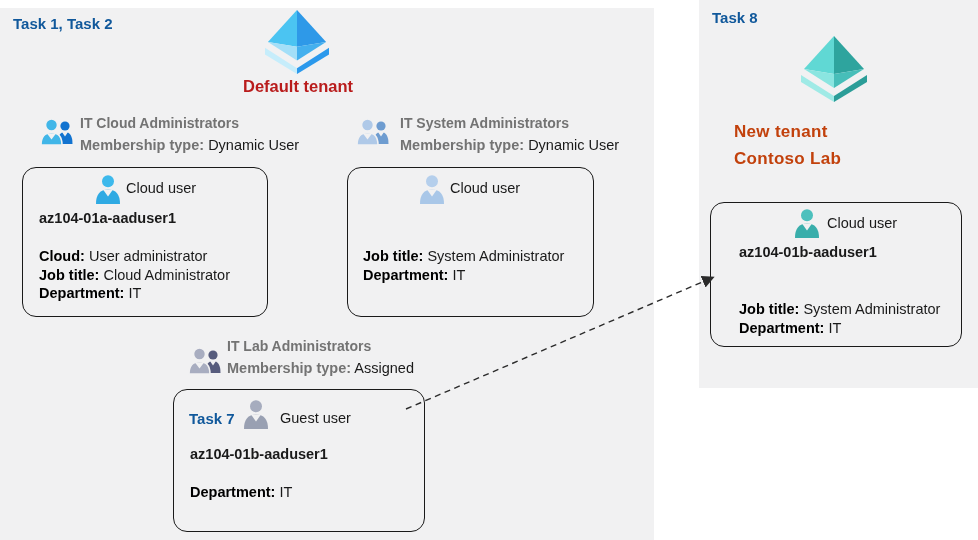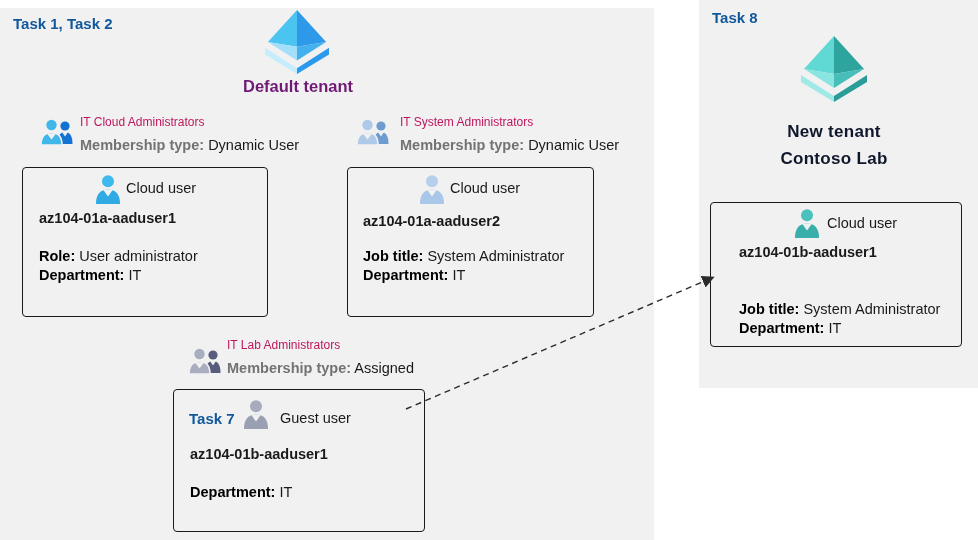--- a/index.html
+++ b/index.html
@@ -1,26 +1,26 @@
 <!DOCTYPE html>
 <html><head>
 <meta charset="utf-8">
 <style>
   html,body{margin:0;padding:0;background:#ffffff;}
   .stage{position:relative;width:978px;height:540px;background:#ffffff;
          font-family:"Liberation Sans",sans-serif;color:#1a1a1a;overflow:hidden;}
   .panel{position:absolute;background:#F1F1F2;}
   .abs{position:absolute;}
   .task{font-weight:bold;font-size:15px;color:#10589B;white-space:nowrap;}
-  .tenant-title{font-weight:bold;font-size:16.5px;color:#701a75;text-align:center;white-space:nowrap;}
-  .big-title{font-weight:bold;font-size:17px;color:#0f172a;text-align:center;letter-spacing:.3px;white-space:nowrap;}
-  .group-title{font-weight:normal;font-size:12px;color:#be185d;white-space:nowrap;}
+  .tenant-title{font-weight:bold;font-size:16.5px;color:#b91c1c;text-align:center;white-space:nowrap;}
+  .big-title{font-weight:bold;font-size:17px;color:#c2410c;text-align:left;letter-spacing:.3px;white-space:nowrap;}
+  .group-title{font-weight:bold;font-size:14px;color:#737373;white-space:nowrap;}
   .line{font-size:14.5px;white-space:nowrap;}
   .line b{color:#737373;}
-  .card{position:absolute;border:1.4px solid #1a1a1a;border-radius:4px;background:transparent;}
+  .card{position:absolute;border:1.4px solid #1a1a1a;border-radius:14px;background:transparent;}
   .utype{font-size:14.5px;white-space:nowrap;}
   .uname{font-weight:bold;font-size:14.5px;white-space:nowrap;}
   .field{font-size:14.5px;line-height:18.6px;white-space:nowrap;}
   .field b{color:#000;}
   svg{display:block;}
 </style>
 </head>
 <body>
 
 <div class="stage">
@@ -59,21 +59,22 @@
 
     <div class="card" style="left:22px;top:159px;width:244px;height:148px;">
       <svg class="abs" style="left:72px;top:6px;" width="26" height="30" viewBox="0 0 26 30">
         <circle cx="13" cy="7.2" r="6" fill="#3DB9EC"></circle>
         <path d="M1 30 Q1 15.5 13 15.5 Q25 15.5 25 30 Z" fill="#2FAAE3"></path>
         <polygon points="8,15.5 18,15.5 13,22.5" fill="#F1F1F2"></polygon>
       </svg>
       <div class="abs utype" style="left:103px;top:12px;">Cloud user</div>
       <div class="abs uname" style="left:16px;top:42px;">az104-01a-aaduser1</div>
       <div class="abs" style="left:16px;top:79px;">
-        <div class="field"><b>Role:</b> <span>User administrator</span></div>
+        <div class="field"><b>Cloud:</b> <span>User administrator</span></div>
+        <div class="field"><b>Job title:</b> <span>Cloud Administrator</span></div>
         <div class="field"><b>Department:</b> <span>IT</span></div>
       </div>
     </div>
 
     <svg class="abs" style="left:356px;top:109px;" width="34" height="30" viewBox="0 0 34 30">
       <g fill="#6E9CD0">
         <circle cx="25" cy="9" r="4.6"></circle>
         <path d="M17.5 27 Q17.5 15 25 15 Q32.5 15 32.5 27 Z"></path>
       </g>
       <polygon points="22,15 28,15 25,19.5" fill="#F1F1F2"></polygon>
@@ -88,21 +89,20 @@
       <b>Membership type:</b> <span>Dynamic User</span>
     </div>
 
     <div class="card" style="left:347px;top:159px;width:245px;height:148px;">
       <svg class="abs" style="left:71px;top:6px;" width="26" height="30" viewBox="0 0 26 30">
         <circle cx="13" cy="7.2" r="6" fill="#B5CFEC"></circle>
         <path d="M1 30 Q1 15.5 13 15.5 Q25 15.5 25 30 Z" fill="#A9C7E8"></path>
         <polygon points="8,15.5 18,15.5 13,22.5" fill="#F1F1F2"></polygon>
       </svg>
       <div class="abs utype" style="left:102px;top:12px;">Cloud user</div>
-      <div class="abs uname" style="left:15px;top:45px;">az104-01a-aaduser2</div>
       <div class="abs" style="left:15px;top:79px;">
         <div class="field"><b>Job title:</b> <span>System Administrator</span></div>
         <div class="field"><b>Department:</b> <span>IT</span></div>
       </div>
     </div>
 
     <svg class="abs" style="left:188px;top:338px;" width="34" height="30" viewBox="0 0 34 30">
       <g fill="#575C7D">
         <circle cx="25" cy="9" r="4.6"></circle>
         <path d="M17.5 27 Q17.5 15 25 15 Q32.5 15 32.5 27 Z"></path>

